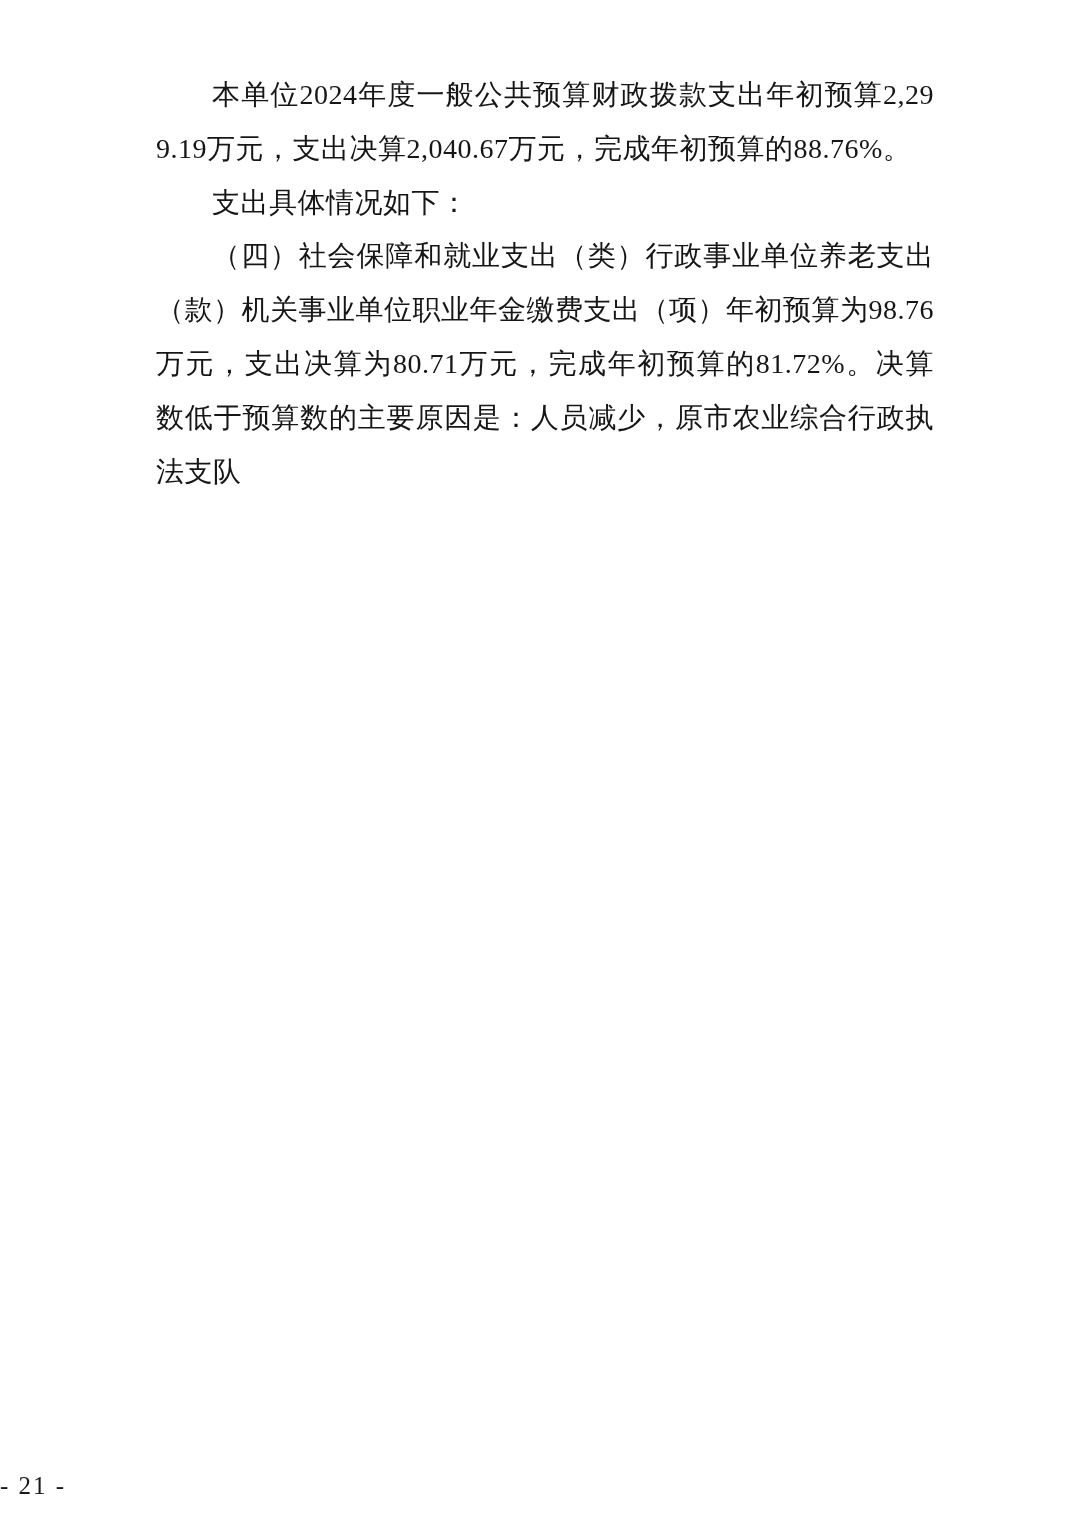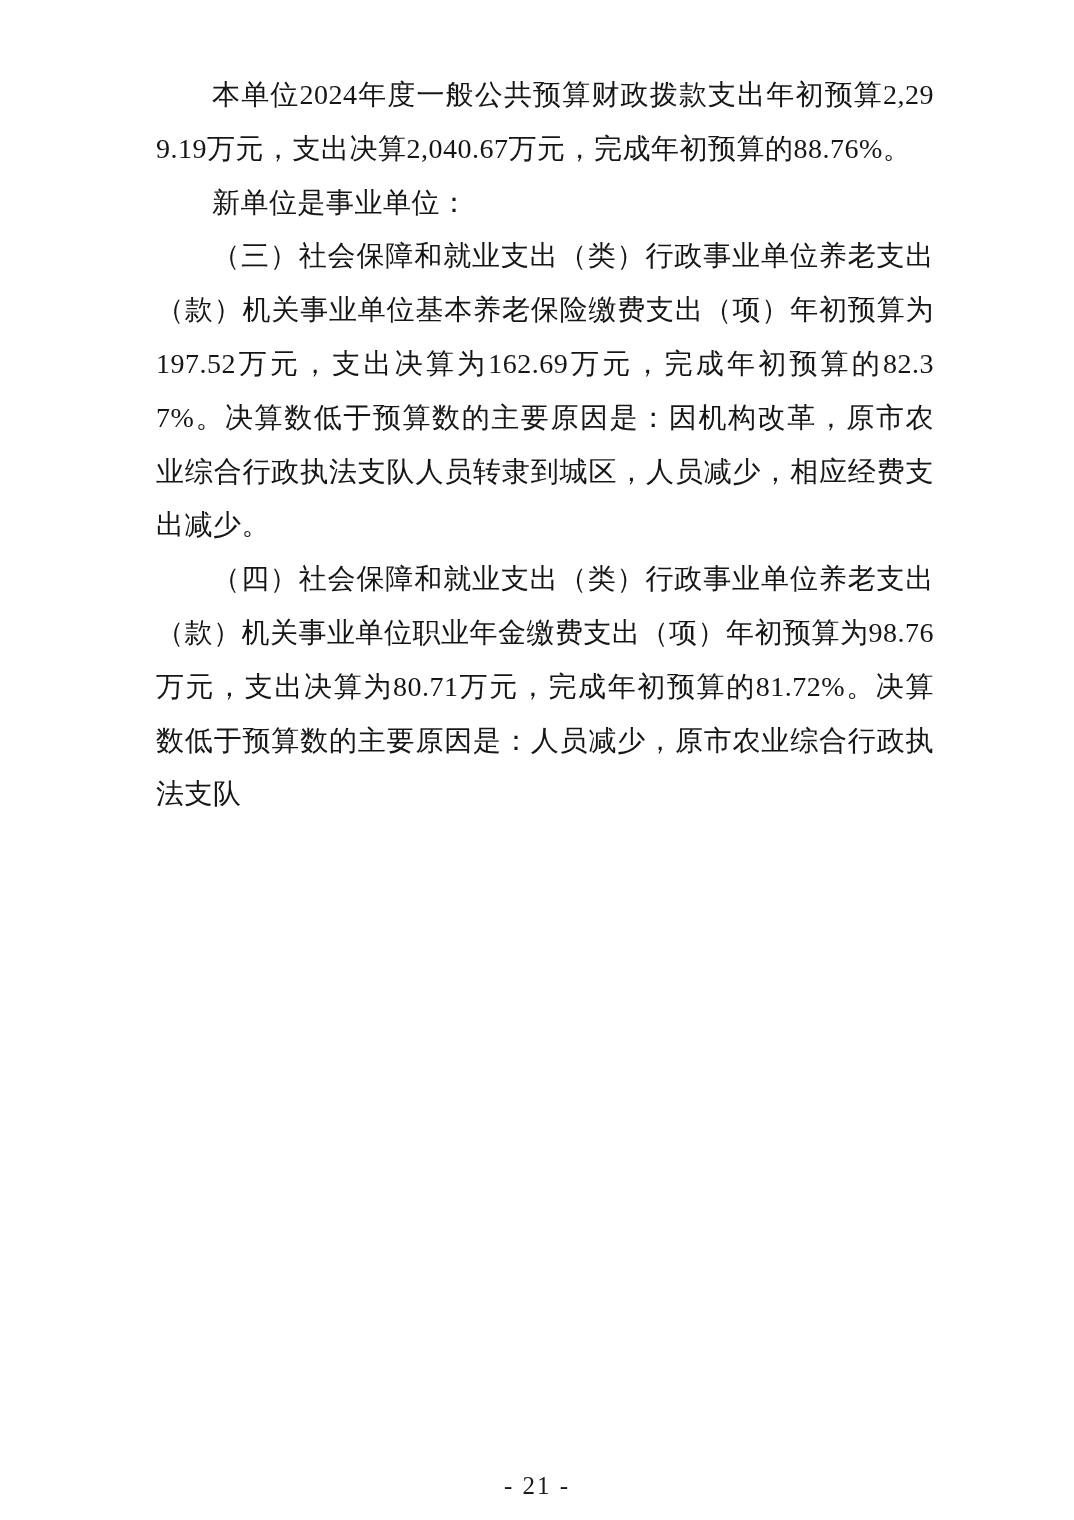--- a/index.html
+++ b/index.html
@@ -35,30 +35,28 @@
     text-align: justify;
     text-indent: 2em;
     letter-spacing: 0.5px;
     word-break: break-all;
   }
   .page-footer {
     position: absolute;
     left: 0;
     top: 1472px;
     width: 1074px;
-    text-align: center;
     font-size: 25px;
     color: #1a1a1a;
     letter-spacing: 2px;
   }
 </style>
 </head>
 <body>
 
 <div class="page">
   <div class="content">
     <p class="para">本单位2024年度一般公共预算财政拨款支出年初预算2,299.19万元，支出决算2,040.67万元，完成年初预算的88.76%。</p>
-    <p class="para">新单位是事业单位：</p>
-    <p class="para">（三）社会保障和就业支出（类）行政事业单位养老支出（款）机关事业单位基本养老保险缴费支出（项）年初预算为197.52万元，支出决算为162.69万元，完成年初预算的82.37%。决算数低于预算数的主要原因是：因机构改革，原市农业综合行政执法支队人员转隶到城区，人员减少，相应经费支出减少。</p>
+    <p class="para">支出具体情况如下：</p>
     <p class="para">（四）社会保障和就业支出（类）行政事业单位养老支出（款）机关事业单位职业年金缴费支出（项）年初预算为98.76万元，支出决算为80.71万元，完成年初预算的81.72%。决算数低于预算数的主要原因是：人员减少，原市农业综合行政执法支队</p>
   </div>
   <div class="page-footer">- 21 -</div>
 </div>
 
 </body></html>

